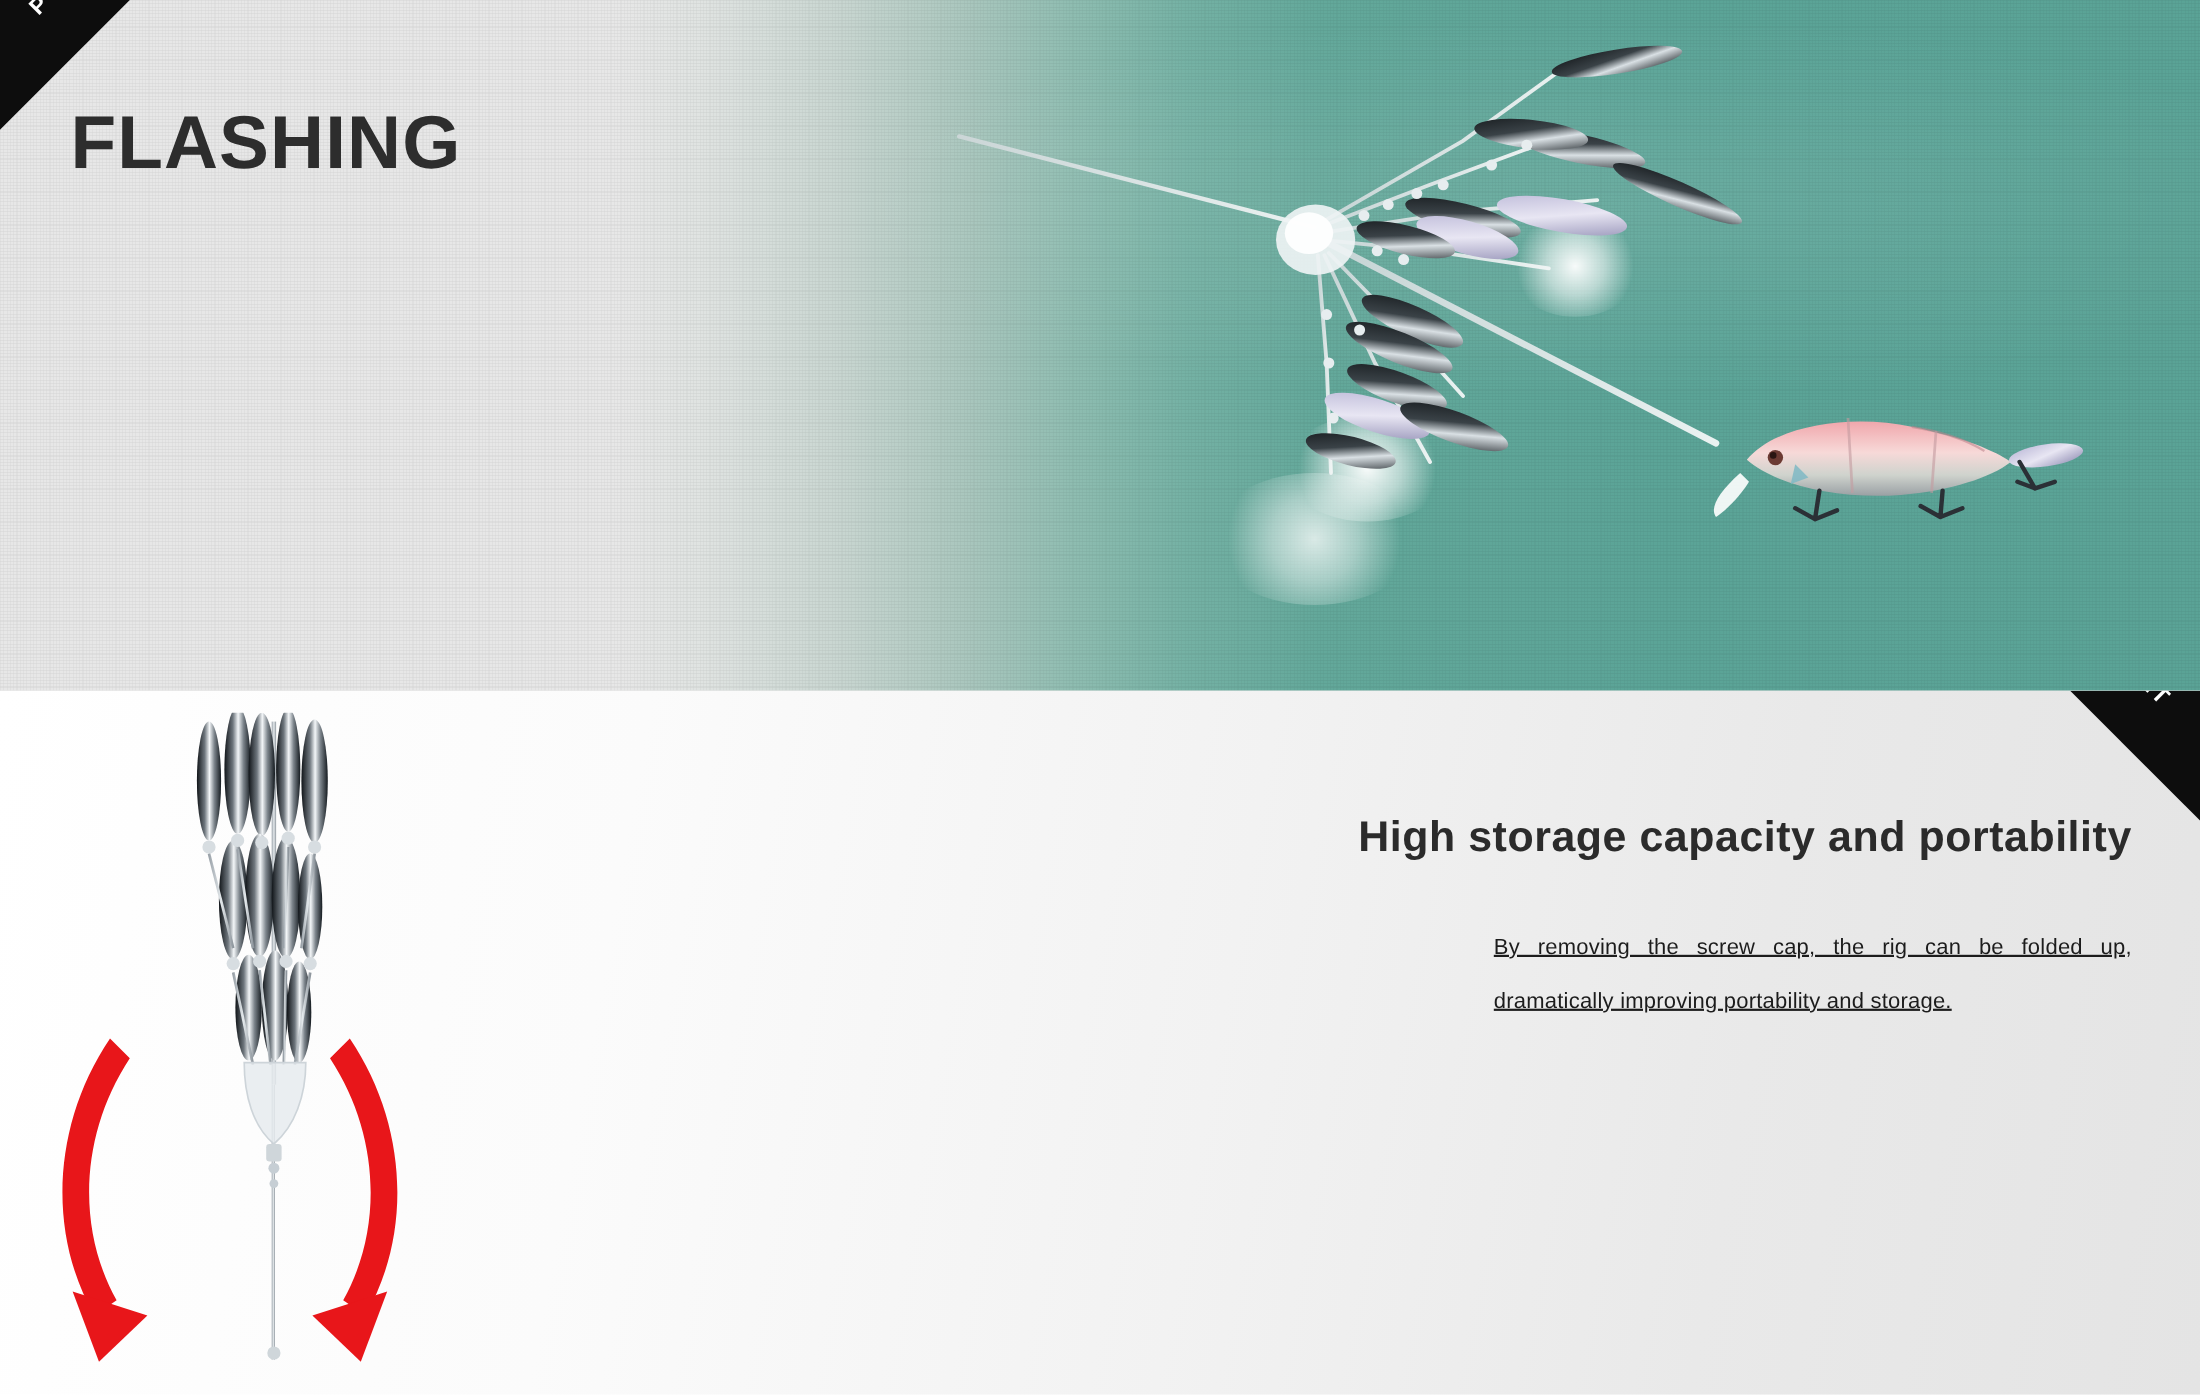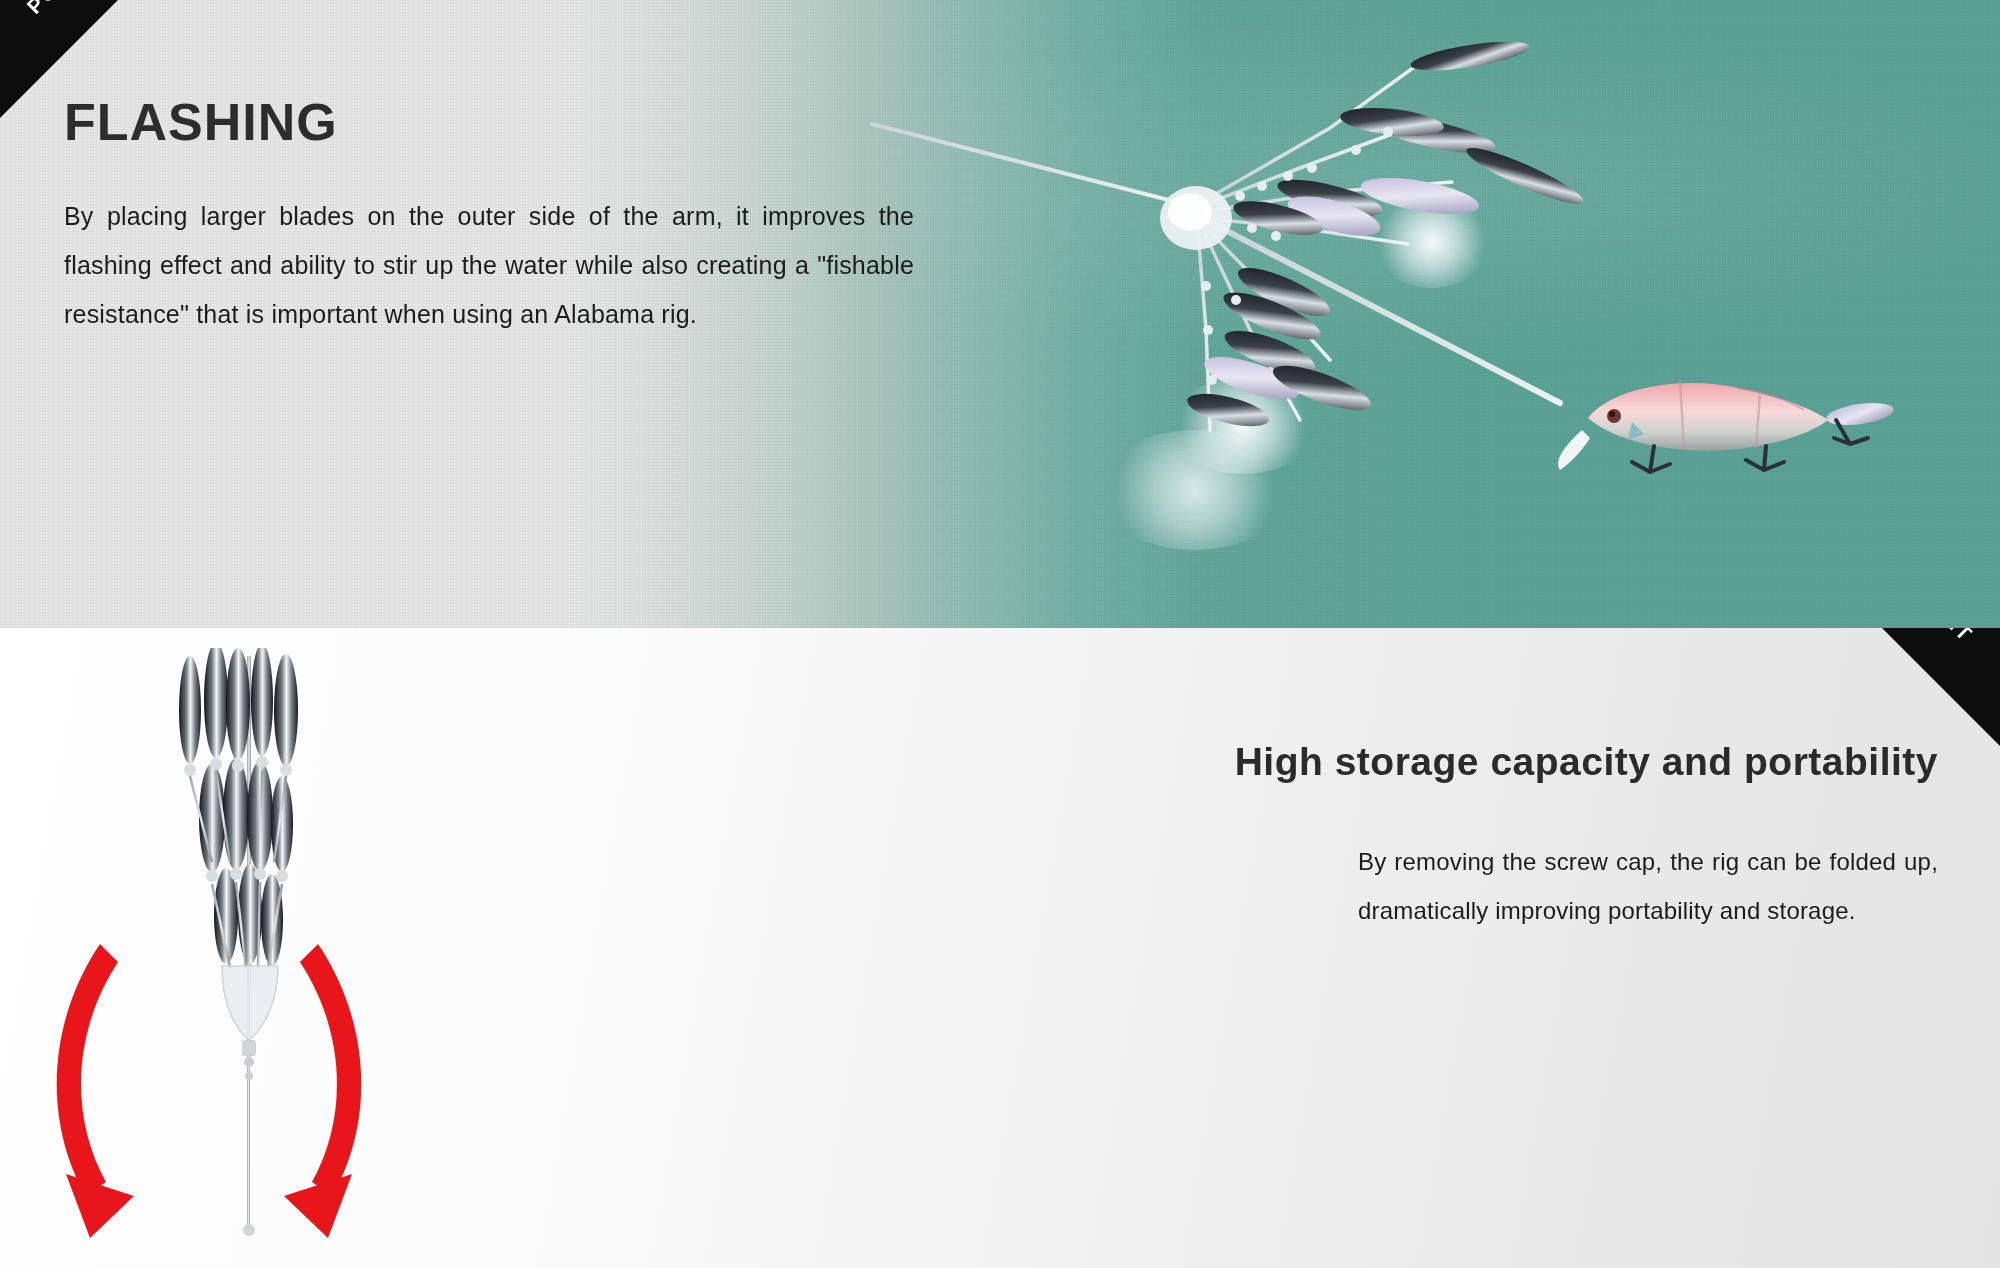--- a/index.html
+++ b/index.html
@@ -94,21 +94,21 @@
 
   .top-text-col {
     position: absolute;
     left: 64px;
     top: 96px;
     width: 850px;
     z-index: 5;
   }
   .heading-flashing {
     font-family: "Liberation Sans Narrow", "Liberation Sans", sans-serif;
-    font-size: 52px;
+    font-size: 68px;
     font-weight: bold;
     color: #2d2d2d;
     letter-spacing: 1px;
     margin: 0 0 44px 0;
     line-height: 1;
   }
   .body-copy {
     font-size: 25px;
     line-height: 49px;
     color: #1c1c1c;
@@ -166,22 +166,23 @@
     font-weight: bold;
     color: #2b2b2b;
     margin: 0 0 54px 0;
     line-height: 1.05;
     letter-spacing: .5px;
     white-space: nowrap;
   }
   .body-copy.t2 {
     width: 580px;
     margin-left: auto;
-    font-size: 24px;
+    font-size: 20px;
     line-height: 49px;
+    text-decoration: underline;
   }
 
   
   .folded-rig {
     position: absolute;
     left: 150px; top: 20px;
     width: 200px; height: 600px;
   }
 
   
@@ -299,21 +300,20 @@
           <path d="M248 20 L 262 44 M262 44 L 246 38 M262 44 L 280 38" stroke="#2b3036" stroke-width="4" fill="none" stroke-linecap="round"></path>
         </g>
       </svg>
     </div>
 
     <div class="point-badge-tl"></div>
     <div class="point-badge-tl-text">POINT</div>
 
     <div class="top-text-col">
       <h2 class="heading-flashing">FLASHING</h2>
-      <p class="body-copy t1">By placing larger blades on the outer side of the arm, it improves the flashing effect and ability to stir up the water while also creating a "fishable resistance" that is important when using an Alabama rig.</p>
     </div>
   </section>
 
   <section class="panel-bottom">
 
     <div class="point-badge-tr"></div>
     <div class="point-badge-tr-text">POINT</div>
 
     <svg class="folded-rig" viewBox="0 0 200 600">
       <defs>

